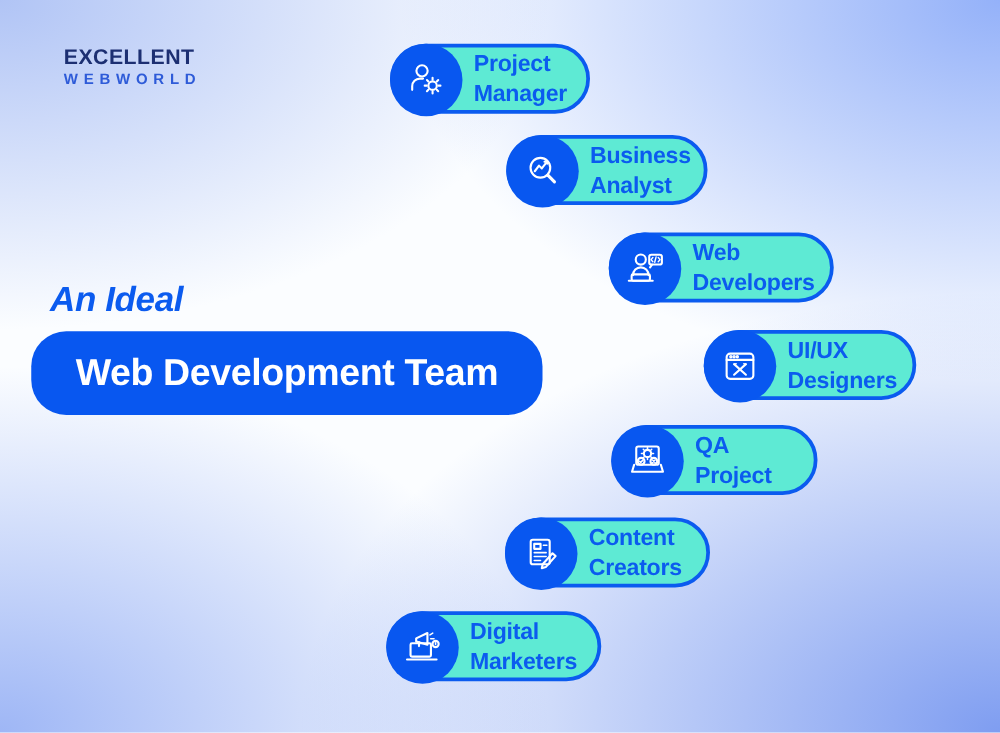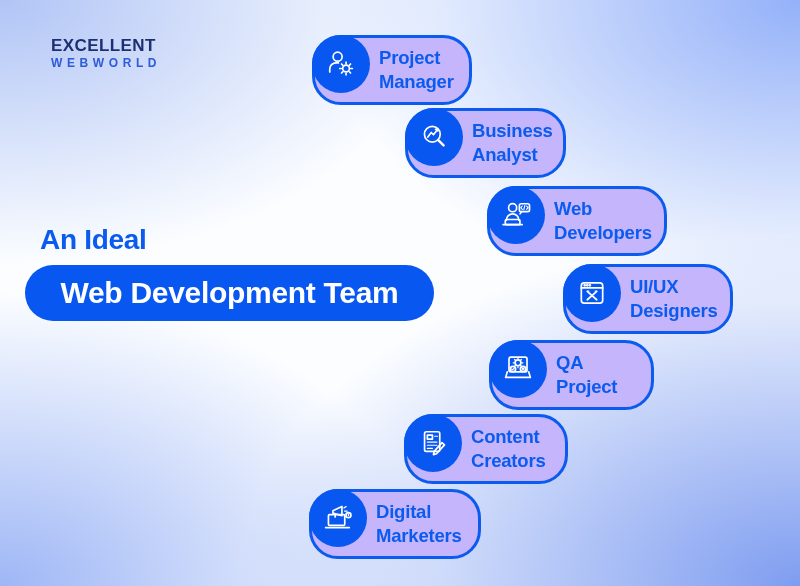--- a/index.html
+++ b/index.html
@@ -15,32 +15,32 @@
       #fbfdff;
   }
   .stage{position:absolute;inset:0;}
 
   
   .logo{position:absolute;left:27px;top:37px;line-height:1;margin-left:24px;}
   .logo-line1{font-size:17px;font-weight:bold;letter-spacing:.4px;color:#1c2f72;}
   .logo-line2{font-size:12px;font-weight:bold;letter-spacing:4.6px;color:#2e5bd8;margin-top:3px;}
 
   
-  .title-pre{position:absolute;left:40px;top:224px;font-size:28px;font-weight:bold;color:#0b5bef;letter-spacing:-.3px;}
+  .title-pre{position:absolute;left:40px;top:224px;font-size:28px;font-weight:bold;color:#0b5bef;letter-spacing:-.3px;font-style:italic;}
   .title-pill{
-    position:absolute;left:25px;top:265px;width:409px;height:56px;
+    position:absolute;left:25px;top:265px;width:409px;height:67px;
     background:#0857f0;border-radius:28px;
     display:flex;align-items:center;justify-content:center;
   }
   .title-main{font-size:30px;font-weight:bold;color:#ffffff;letter-spacing:-.3px;}
 
   
   .badge{
-    position:absolute;height:70px;box-sizing:border-box;
-    background:#c4b5fd;border:3px solid #0b5bef;border-radius:29px;
+    position:absolute;height:56px;box-sizing:border-box;
+    background:#5eead4;border:3px solid #0b5bef;border-radius:29px;
   }
   .badge-circle{
     position:absolute;left:-3px;top:-3px;width:58px;height:58px;border-radius:50%;
     background:#0857f0;display:flex;align-items:center;justify-content:center;
   }
   .badge-circle svg{width:36px;height:36px;stroke:#ffffff;fill:none;stroke-width:1.5;stroke-linecap:round;stroke-linejoin:round;}
   .badge-label{
     position:absolute;left:64px;right:4px;top:0;bottom:0;
     display:flex;flex-direction:column;justify-content:center;
     font-size:18.5px;line-height:24px;font-weight:bold;color:#0b5bef;letter-spacing:-.2px;

